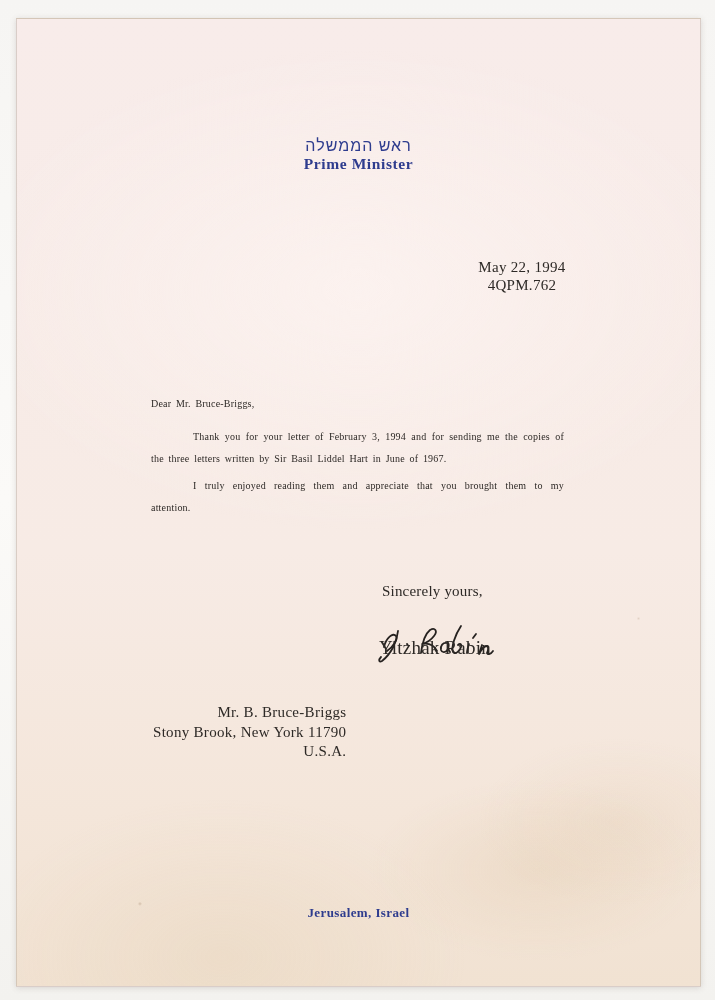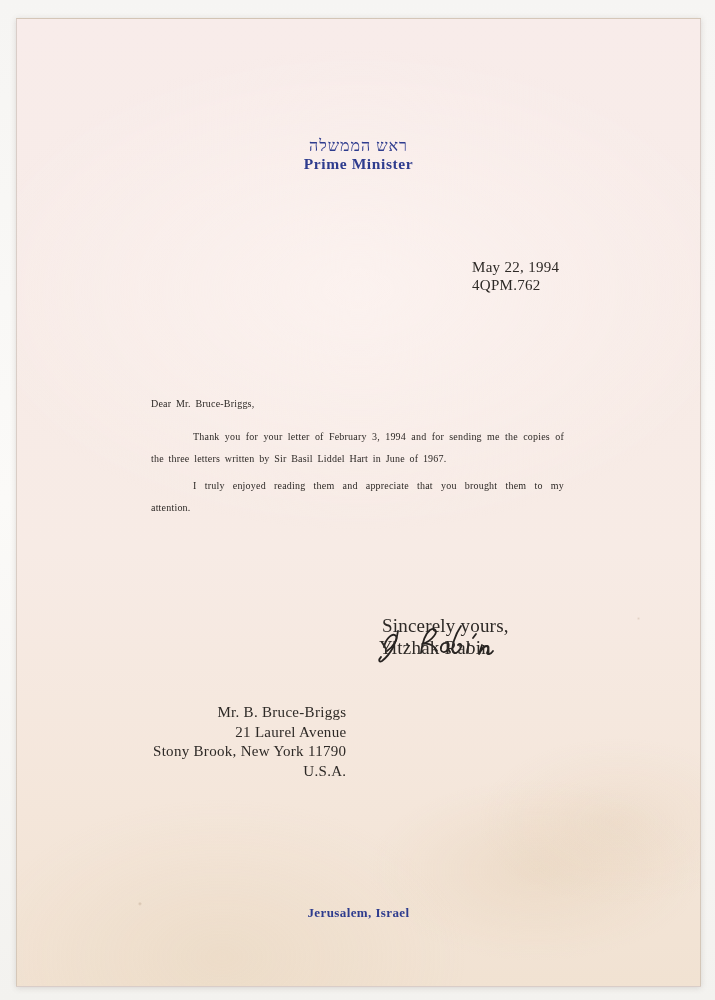--- a/index.html
+++ b/index.html
@@ -30,47 +30,47 @@
     box-shadow: 0 1px 6px rgba(90,80,70,0.18);
   }
   .letterhead {
     position: absolute; left: 0; top: 118px; width: 100%;
     text-align: center;
     color: var(--blue);
   }
   :root { --blue: #2e3c8e; --ink: #2d2926; }
   .letterhead .heb {
     font-size: 16px; line-height: 18px; letter-spacing: 1px;
-    font-family: Liberation Serif, serif;
+    font-family: Liberation Sans, sans-serif;
     font-weight: 500;
   }
   .letterhead .eng {
     font-size: 15.5px; line-height: 16px; font-weight: bold;
     letter-spacing: 0.6px; margin-top: 1px; font-family: Liberation Serif, serif;
   }
   .dateblock {
     position: absolute; left: 455px; top: 239px; width: 100px;
-    text-align: left;
+    text-align: center;
     color: var(--ink); font-size: 15px; line-height: 18px;
     letter-spacing: 0.3px;
   }
   .letterbody {
     position: absolute; left: 134px; top: 374px; width: 413px;
     color: var(--ink); font-size: 10px; line-height: 22px;
     word-spacing: 2px; letter-spacing: 0.2px;
   }
   .letterbody p { margin: 0; }
   .salutation { margin-bottom: 11px !important; }
   .para { text-indent: 42px; }
   .justify { text-align: justify; text-align-last: left; }
   .p1 { margin-bottom: 5px !important; }
   .p2 { margin-bottom: 9px !important; }
   .closing {
-    position: absolute; left: 365px; top: 596px;
-    color: var(--ink); font-size: 19px; letter-spacing: 0.2px;
+    position: absolute; left: 365px; top: 564px;
+    color: var(--ink); font-size: 15px; letter-spacing: 0.2px;
   }
   .signature {
     position: absolute; left: 360px; top: 600px;
     width: 132px; height: 46px;
   }
   .signature path { stroke: #262220; stroke-width: 1.8; fill: none;
     stroke-linecap: round; stroke-linejoin: round; }
   .signatory {
     position: absolute; left: 362px; top: 618px;
     color: var(--ink); font-size: 19px; letter-spacing: 0.2px;
@@ -121,21 +121,20 @@
       <path d="M84 7 C78 16 74 28 76 33 C78 36 83 32 84 28 C85 25 83 24 81 26"></path>
       <path d="M92 25 C91 28 90 31 90 34"></path>
       <path d="M96 19 L99 15"></path>
       <path d="M105 26 C104 29 103 32 102 35 C104 31 107 27 110 27 C112 28 111 32 110 34 C111 36 114 35 116 32"></path>
     </svg>
 
     <div class="signatory">Yitzhak Rabin</div>
 
     <div class="recipient">
       <div>Mr. B. Bruce-Briggs</div>
-      <div>21 Laurel Avenue</div>
       <div>Stony Brook, New York 11790</div>
       <div>U.S.A.</div>
     </div>
 
     <div class="footer">Jerusalem, Israel</div>
 
   </div>
 </div>
 
 </body></html>

